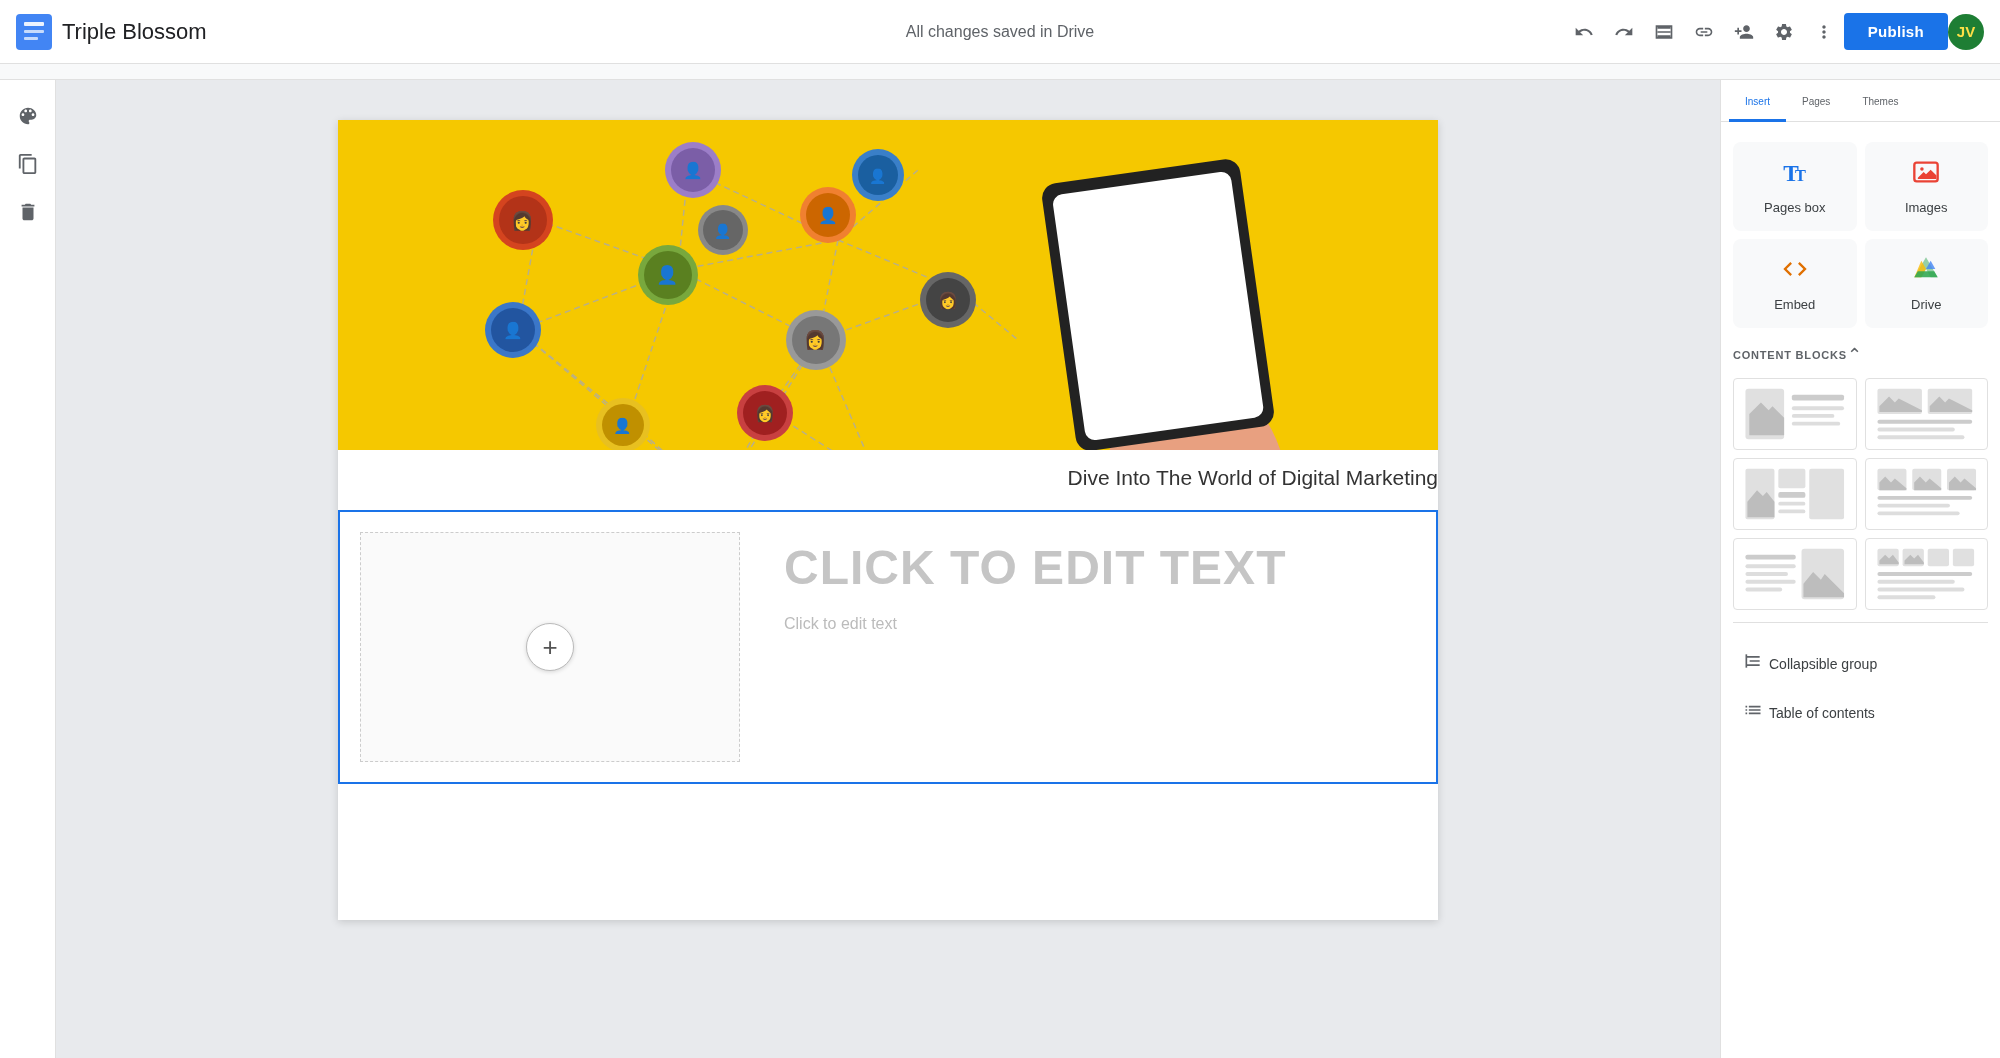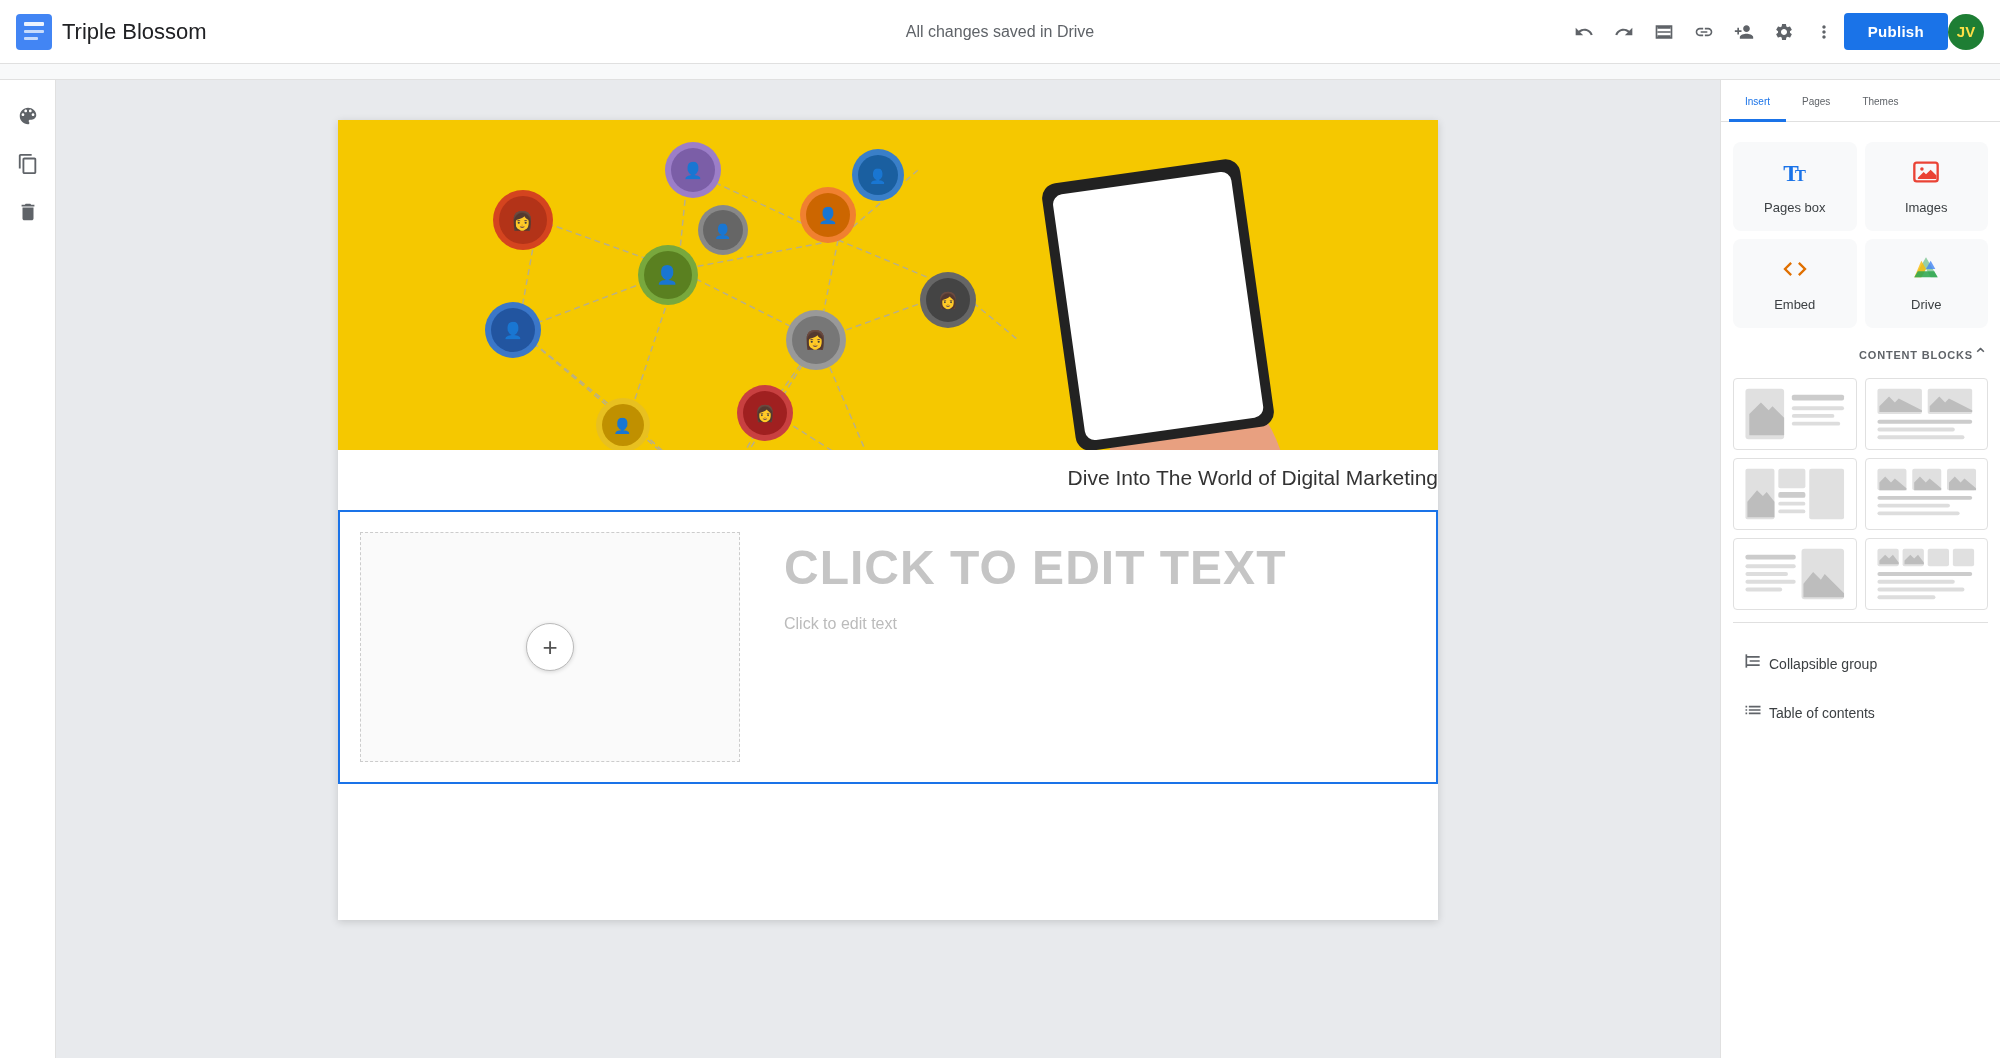--- a/index.html
+++ b/index.html
@@ -272,21 +272,21 @@
     }
     .insert-label {
       font-size: 13px;
       color: #3c4043;
     }
 
     
     .section-header {
       display: flex;
       align-items: center;
-      justify-content: flex-end;
+      justify-content: flex-start;
       margin-bottom: 12px;
     }
     .section-title {
       font-size: 11px;
       font-weight: 600;
       color: #5f6368;
       letter-spacing: 0.8px;
       text-transform: uppercase;
     }
     .section-chevron {

